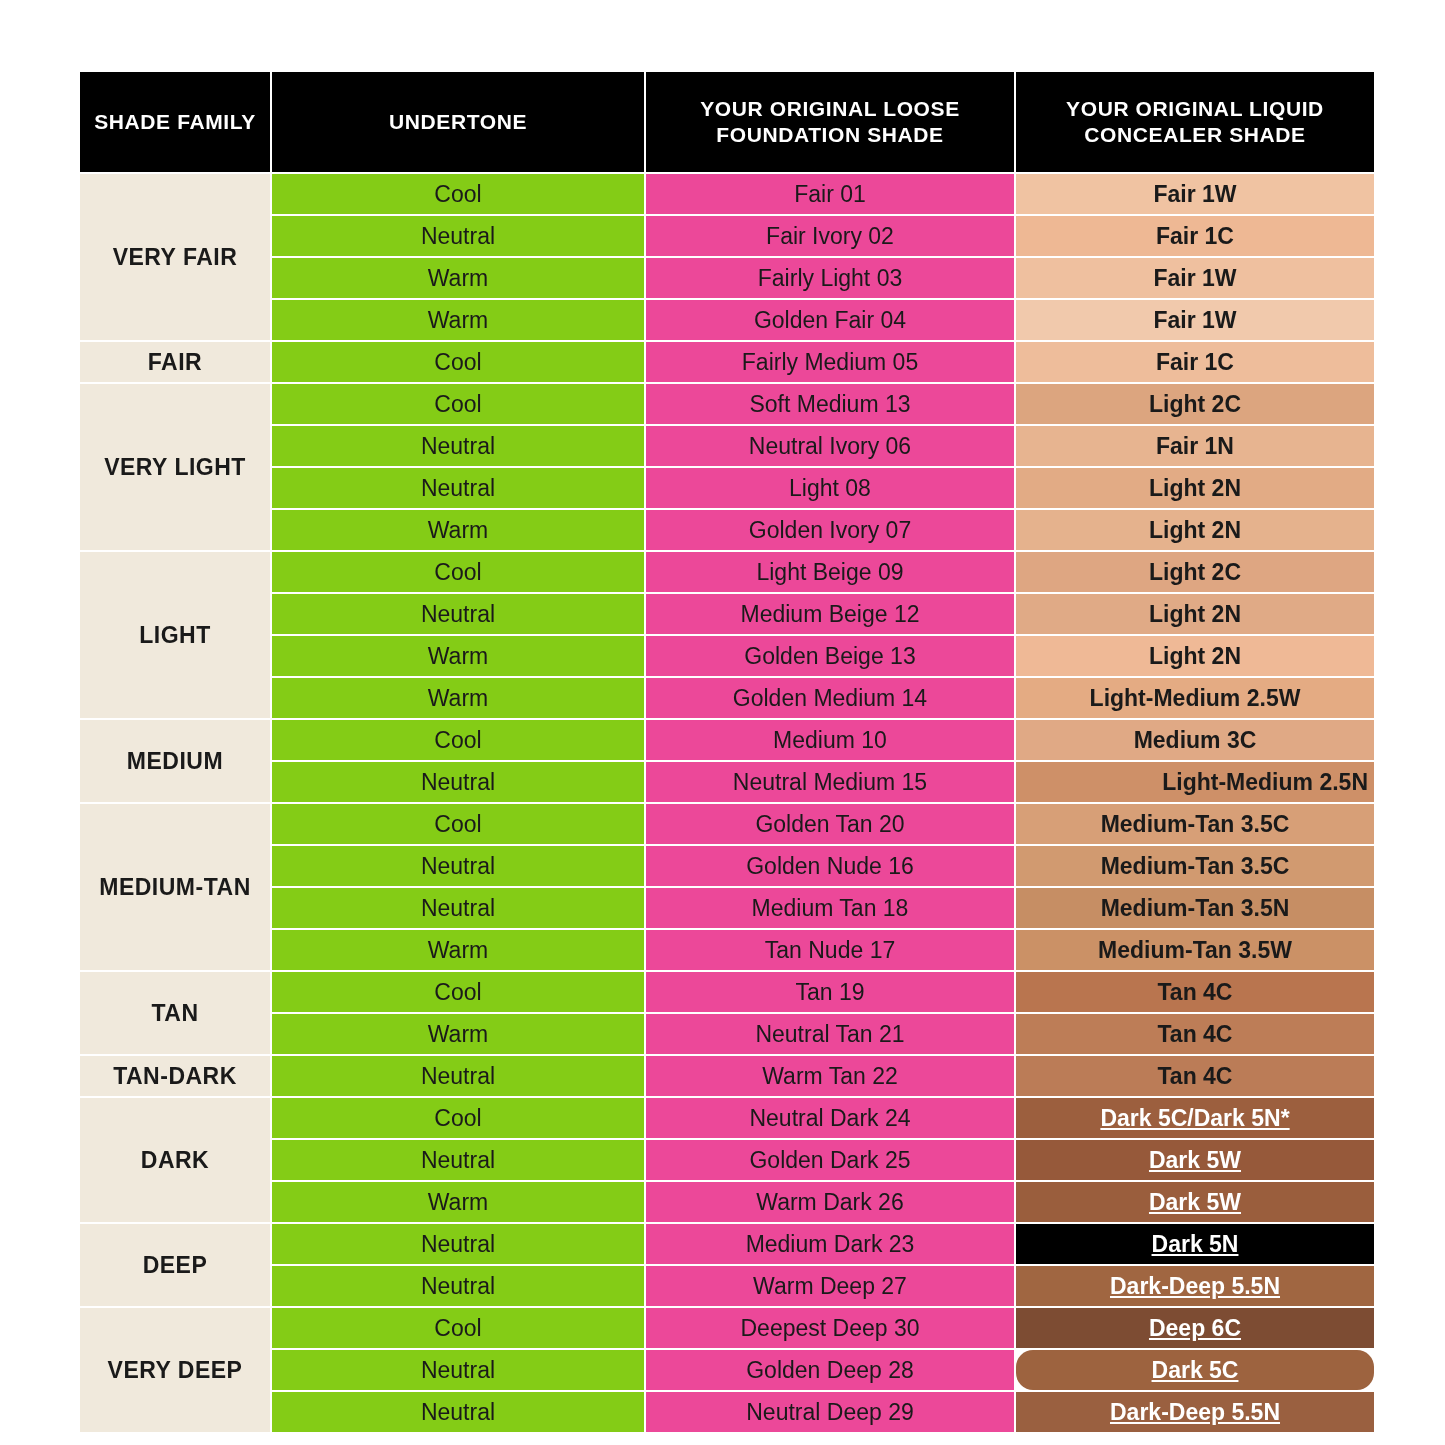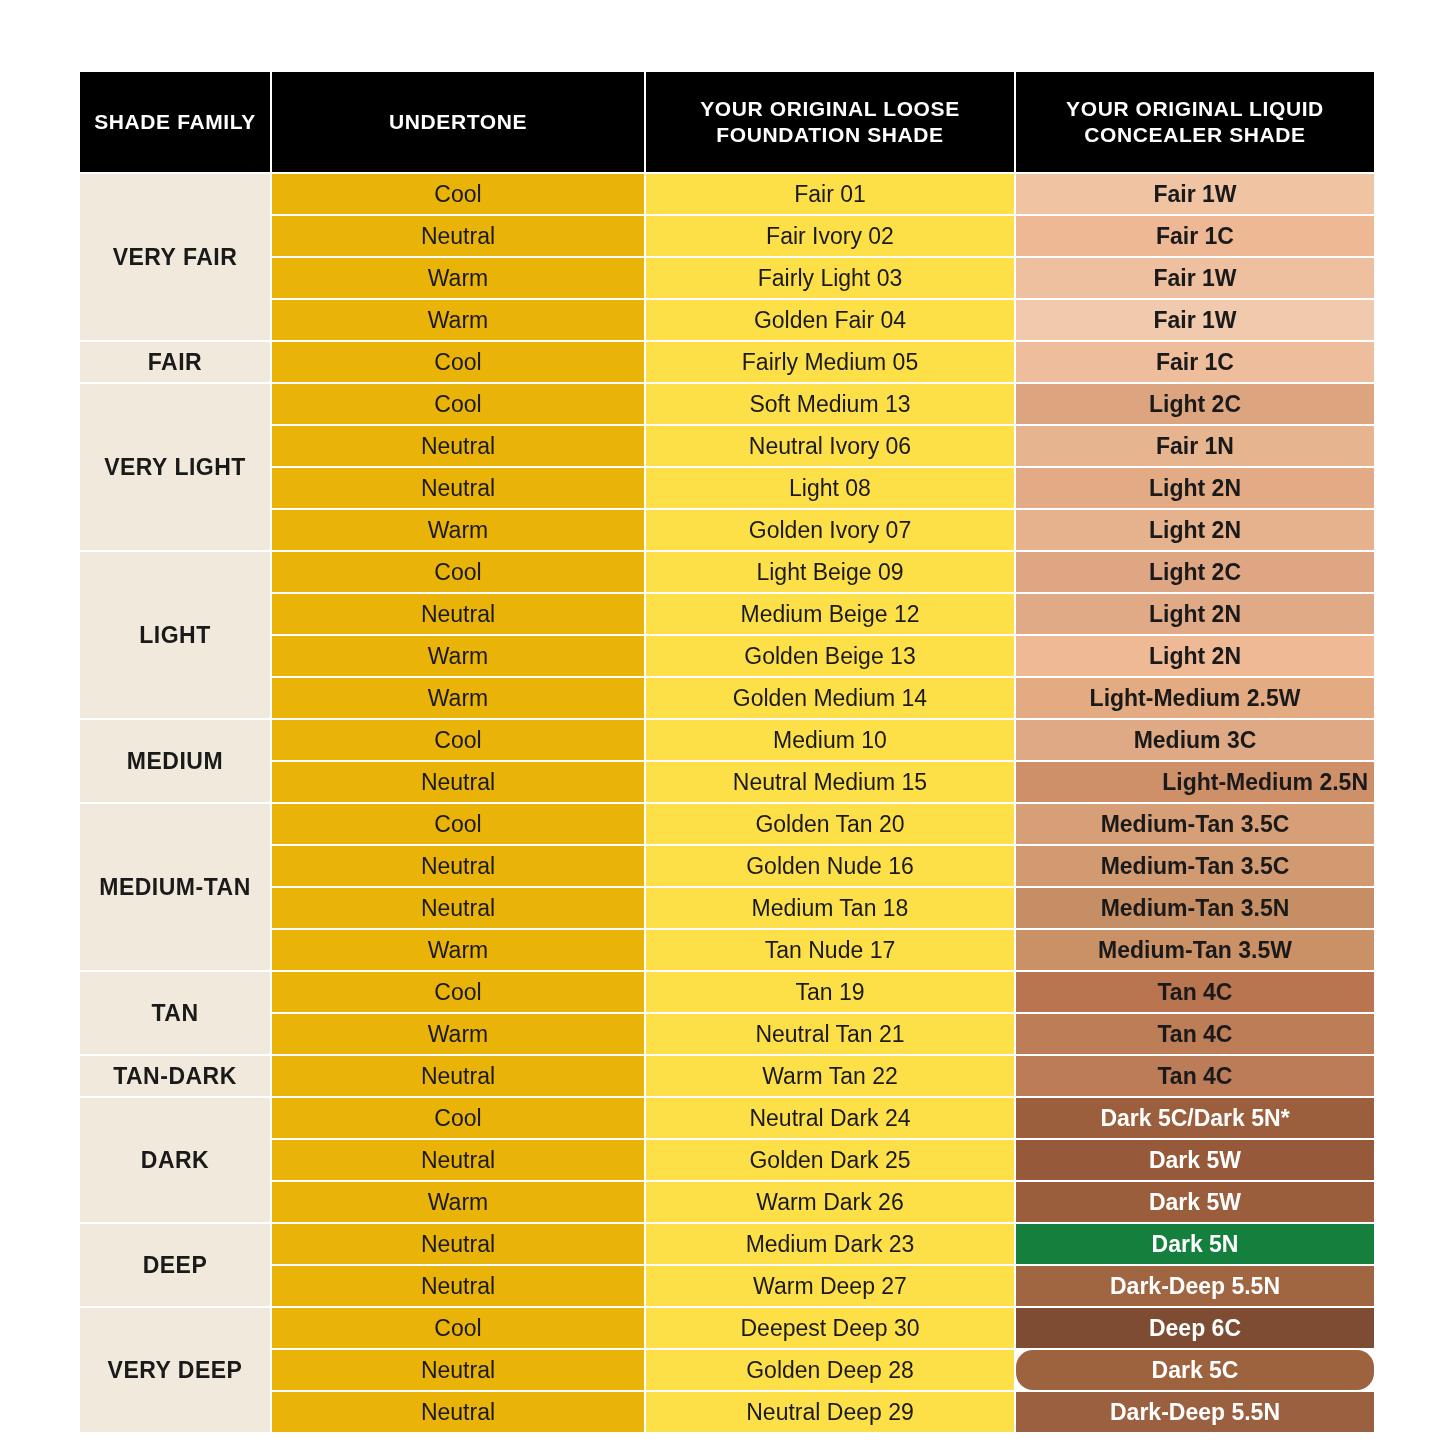--- a/index.html
+++ b/index.html
@@ -54,36 +54,37 @@
     font-size: 23px;
     line-height: 1.15;
   }
   td.family {
     background: #f0e9dc;
     font-weight: bold;
     font-size: 22px;
     letter-spacing: 0.5px;
   }
   td.undertone {
-    background: #eab308;
+    background: #84cc16;
     font-weight: normal;
     font-size: 23px;
   }
   td.loose {
-    background: #fde047;
+    background: #ec4899;
     font-weight: normal;
     font-size: 23px;
   }
   td.concealer {
     font-weight: bold;
     font-size: 23px;
     color: #1a1a1a;
   }
   td.concealer.dark-text {
     color: #ffffff;
+    text-decoration: underline;
   }
 </style>
 </head>
 <body>
 
 <div class="sheet">
   <table class="shade-table">
     <colgroup>
       <col class="c-family">
       <col class="c-under">
@@ -230,21 +231,21 @@
         </tr>
         <tr>
           <td class="undertone">Warm</td>
           <td class="loose">Warm Dark 26</td>
           <td class="concealer dark-text" style="background: rgb(154, 94, 61);">Dark 5W</td>
         </tr>
         <tr>
           <td class="family" rowspan="2">DEEP</td>
           <td class="undertone">Neutral</td>
           <td class="loose">Medium Dark 23</td>
-          <td class="concealer dark-text" style="background: #15803d;">Dark 5N</td>
+          <td class="concealer dark-text" style="background: #000000;">Dark 5N</td>
         </tr>
         <tr>
           <td class="undertone">Neutral</td>
           <td class="loose">Warm Deep 27</td>
           <td class="concealer dark-text" style="background: rgb(160, 102, 65);">Dark-Deep 5.5N</td>
         </tr>
         <tr>
           <td class="family" rowspan="3">VERY DEEP</td>
           <td class="undertone">Cool</td>
           <td class="loose">Deepest Deep 30</td>

